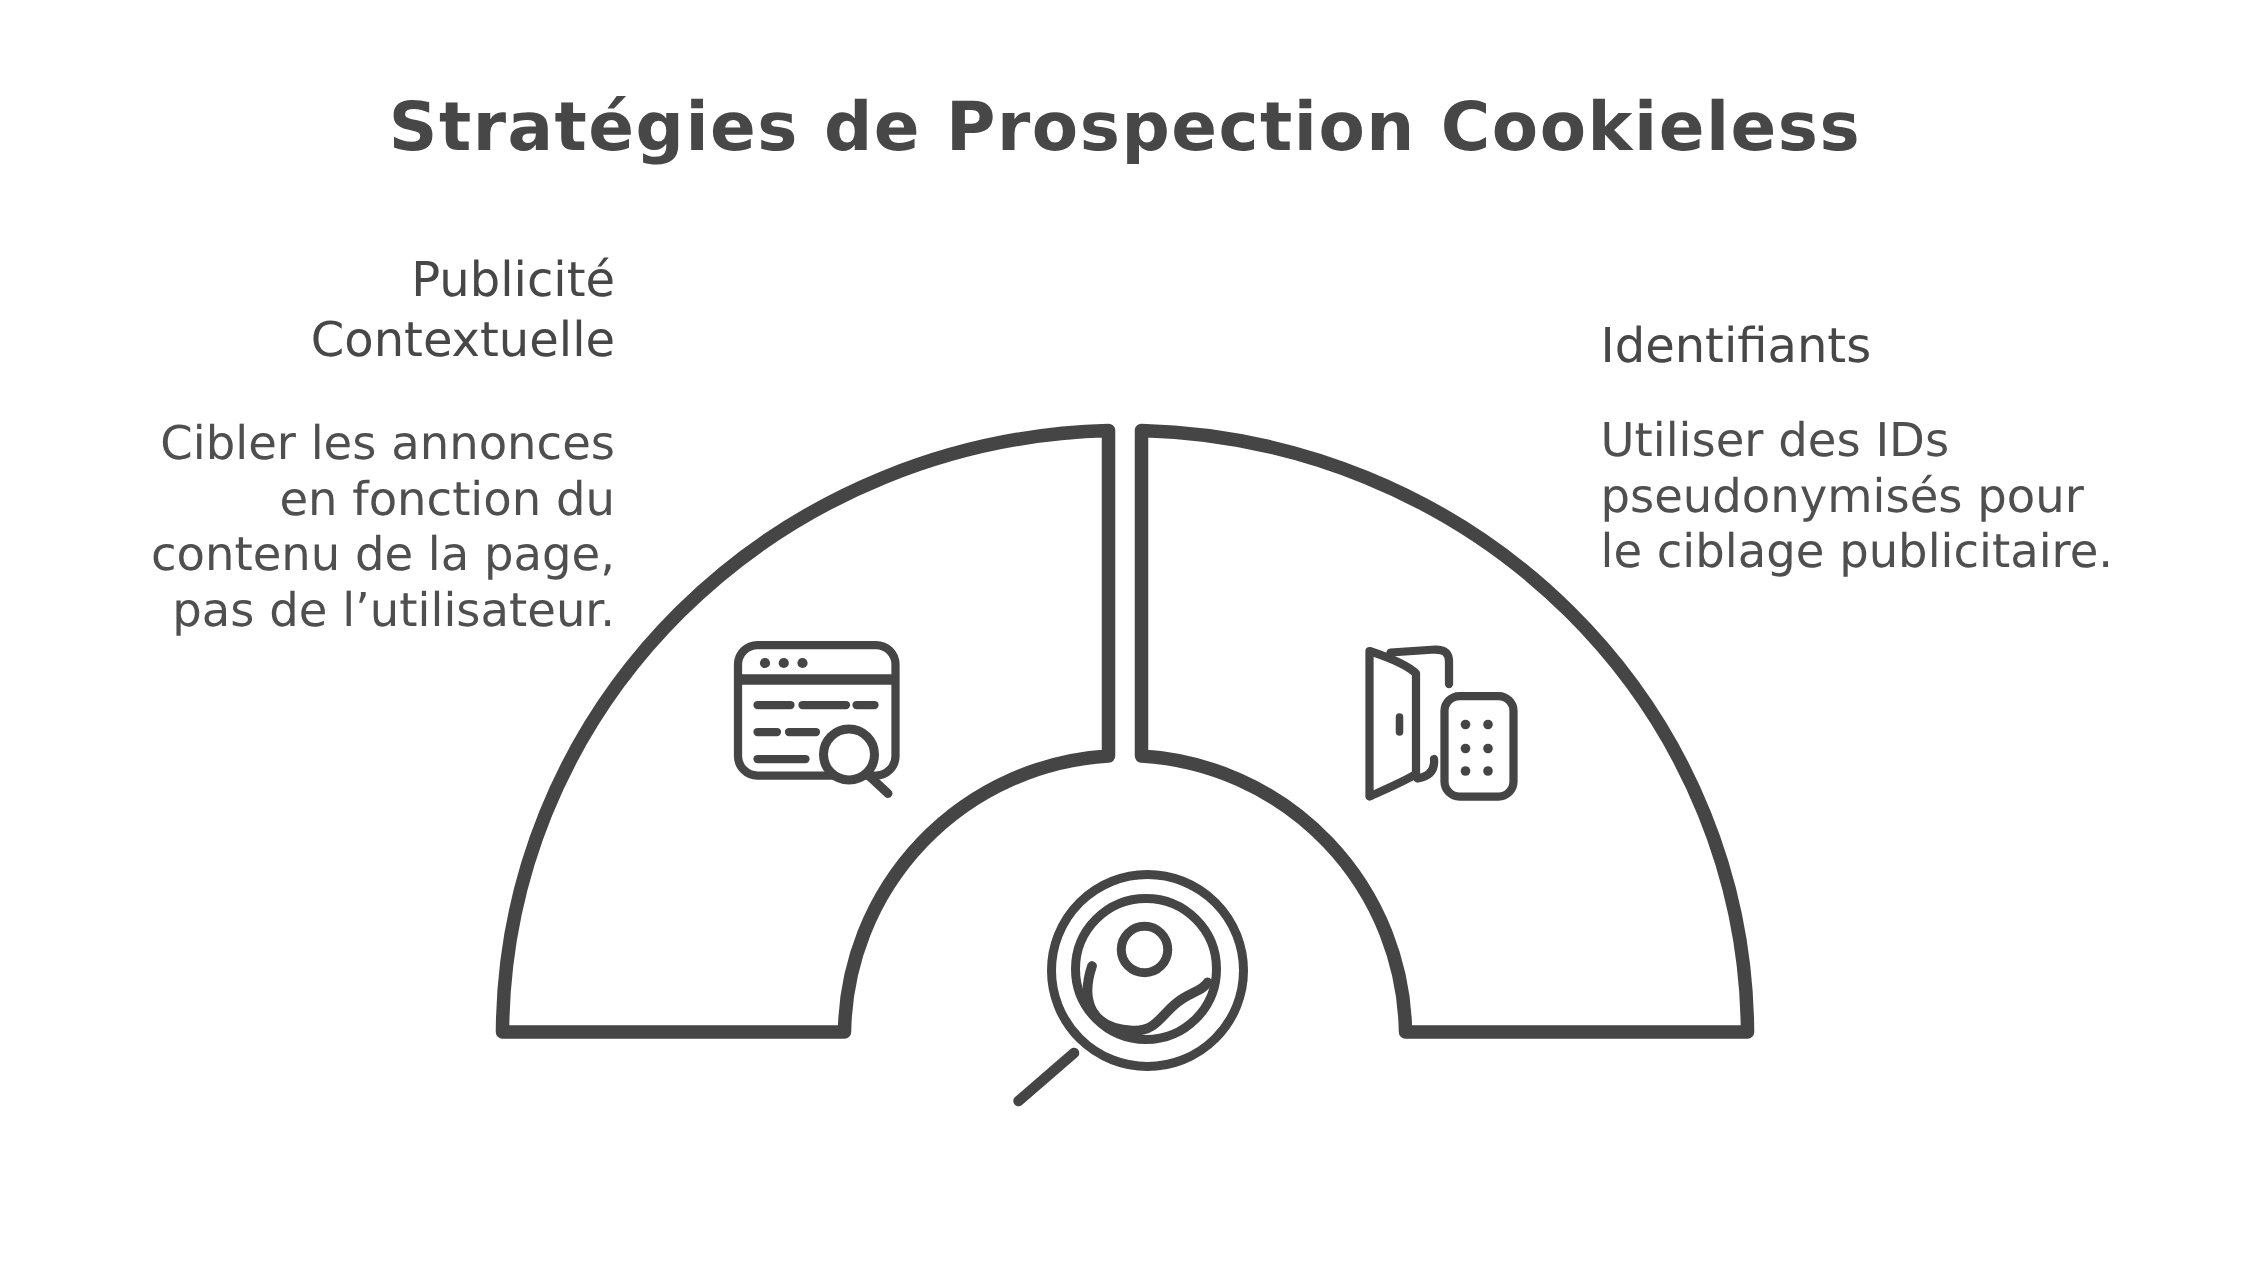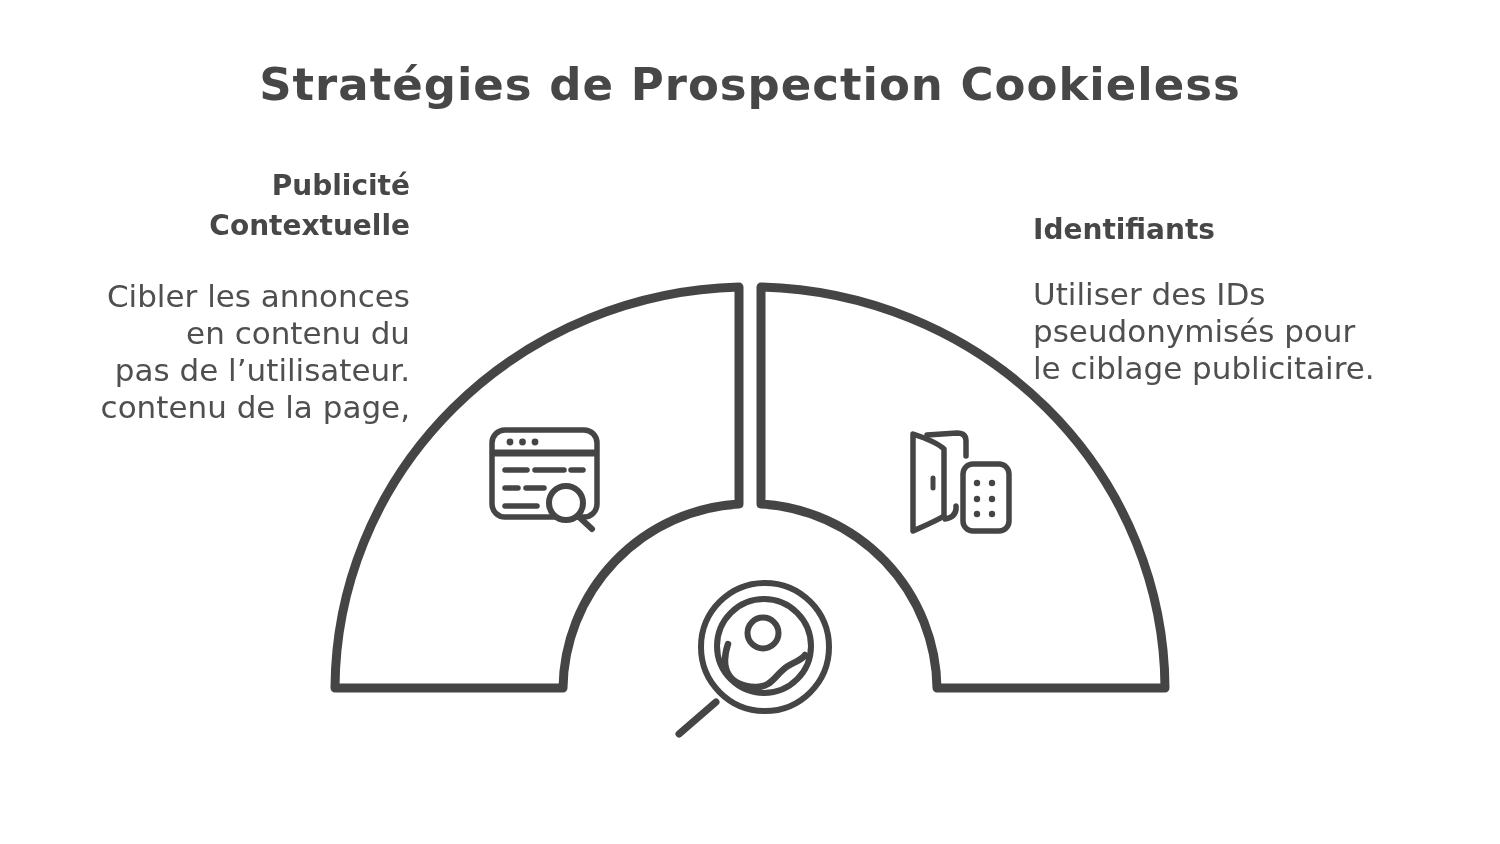--- a/index.html
+++ b/index.html
@@ -27,39 +27,39 @@
     text-align: center;
     font-size: 45px;
     font-weight: 700;
     letter-spacing: 1px;
     color: var(--heading);
   }
   .label {
     position: absolute;
   }
   .label .heading {
-    font-size: 28px;
-    font-weight: 700;
+    font-size: 32px;
+    font-weight: 400;
     line-height: 40px;
     color: var(--heading);
   }
   .label .desc {
     font-size: 31px;
     font-weight: 400;
     line-height: 37px;
     color: var(--text);
   }
   .left-label {
     left: 60px; top: 166px;
     width: 350px;
     text-align: right;
   }
   .left-label .desc { margin-top: 32px; }
   .right-label {
-    left: 1033px; top: 210px;
+    left: 1067px; top: 210px;
     width: 380px;
     text-align: left;
   }
   .right-label .desc { margin-top: 26px; }
   .arch-svg {
     position: absolute;
     left: 0; top: 0;
     width: 1500px; height: 844px;
     color: var(--ink);
   }
@@ -71,23 +71,23 @@
 
   <h1 class="title">Stratégies de Prospection Cookieless</h1>
 
   <div class="label left-label">
     <div class="heading">
       <div>Publicité</div>
       <div>Contextuelle</div>
     </div>
     <div class="desc">
       <div>Cibler les annonces</div>
-      <div>en contenu du</div>
+      <div>en fonction du</div>
+      <div>contenu de la page,</div>
       <div>pas de l’utilisateur.</div>
-      <div>contenu de la page,</div>
     </div>
   </div>
 
   <div class="label right-label">
     <div class="heading">
       <div>Identifiants</div>
     </div>
     <div class="desc">
       <div>Utiliser des IDs</div>
       <div>pseudonymisés pour</div>

